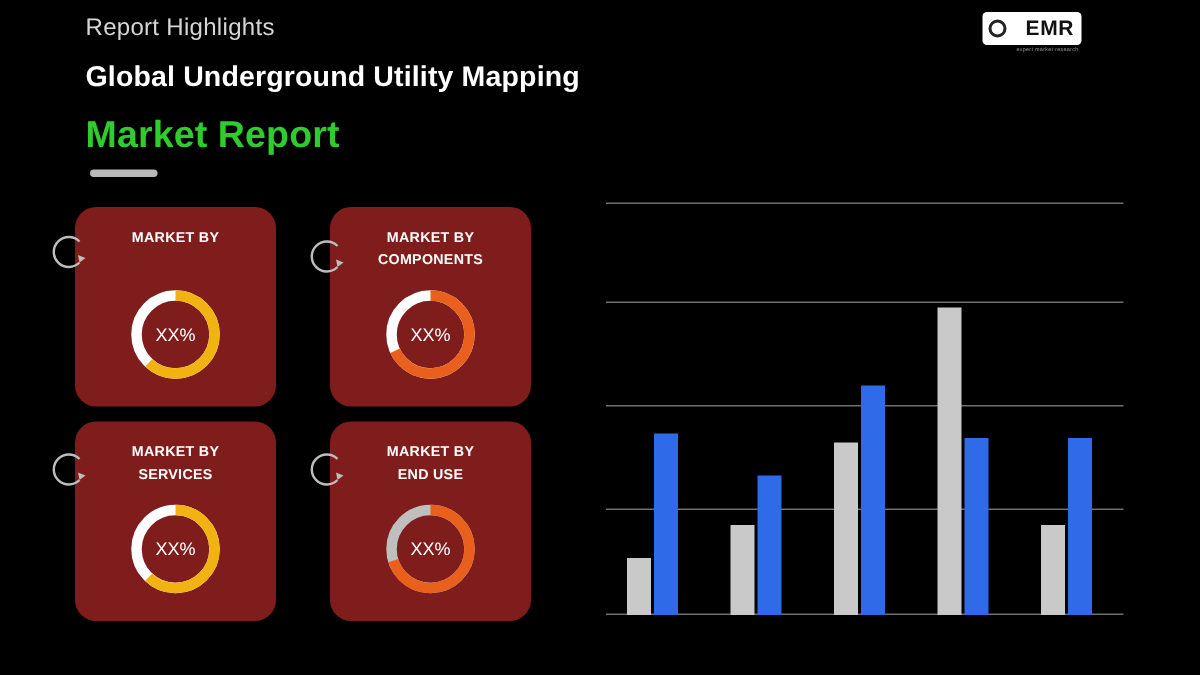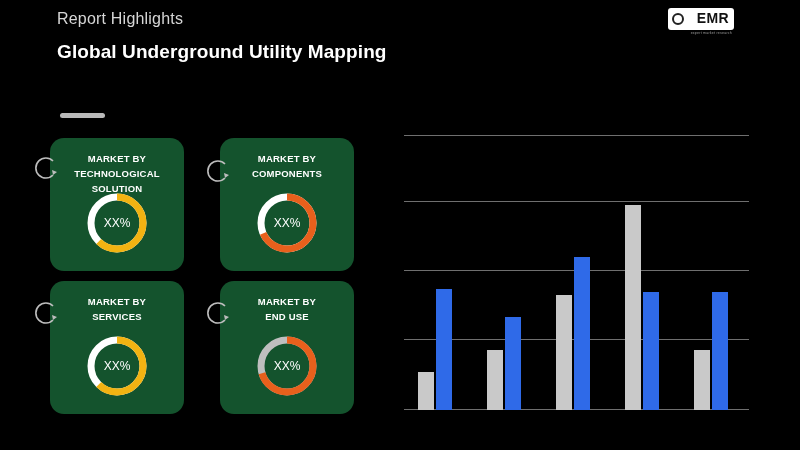--- a/index.html
+++ b/index.html
@@ -43,21 +43,21 @@
     position: absolute;
     left: 60px; top: 113px;
     width: 45px; height: 5px;
     background: #b9b9b9;
     border-radius: 3px;
   }
 
   
   .logo {
     position: absolute;
-    right: 2px; top: 8px;
+    right: 15px; top: 8px;
     width: 66px; height: 30px; padding-left: 40px;
   }
   .logo-box {
     position: absolute;
     right: 0; top: 0;
     width: 66px; height: 22px;
     background: #ffffff;
     border-radius: 3px;
   }
   .logo-text {
@@ -80,21 +80,21 @@
     right: 2px; top: 23px;
     color: #9a9a9a;
     font-size: 3.6px;
     letter-spacing: .2px;
   }
 
   
   .card {
     position: absolute;
     width: 134px; height: 133px;
-    background: #14532d;
+    background: #7f1d1d;
     border-radius: 14px;
   }
   .card-title {
     position: absolute;
     left: 0; right: 0; top: 13px;
     text-align: center;
     color: #ffffff;
     font-size: 9.5px;
     font-weight: bold;
     line-height: 15px;
@@ -145,33 +145,33 @@
     font-size: 11.5px;
   }
 </style>
 </head>
 <body>
 
 <div id="page">
 
   <div class="subtitle">Report Highlights</div>
   <div class="title-line1">Global Underground Utility Mapping</div>
+  <div class="title-line2">Market Report</div>
   <div class="title-underline"></div>
 
   <div class="logo">
     <div class="logo-box"></div>
     <div class="logo-dot"></div>
     <div class="logo-text">EMR</div>
     <div class="logo-tag">expert market research</div>
   </div>
 
   <div class="card" id="card0" style="left:50px; top:138px;">
     <div class="card-title">
       <span>MARKET BY</span><br>
-      <span>TECHNOLOGICAL SOLUTION</span>
     </div>
     <div class="donut-wrap">
       <svg width="66" height="66" viewBox="0 0 66 66">
         <circle cx="33" cy="33" r="26" fill="none" stroke="#ffffff" stroke-width="7"></circle>
         <circle class="ring" cx="33" cy="33" r="26" fill="none" stroke="#f2b312" stroke-width="7" stroke-dasharray="101.3 62.1" transform="rotate(-90 33 33)"></circle>
       </svg>
       <div class="donut-label">XX%</div>
     </div>
   </div>
 

